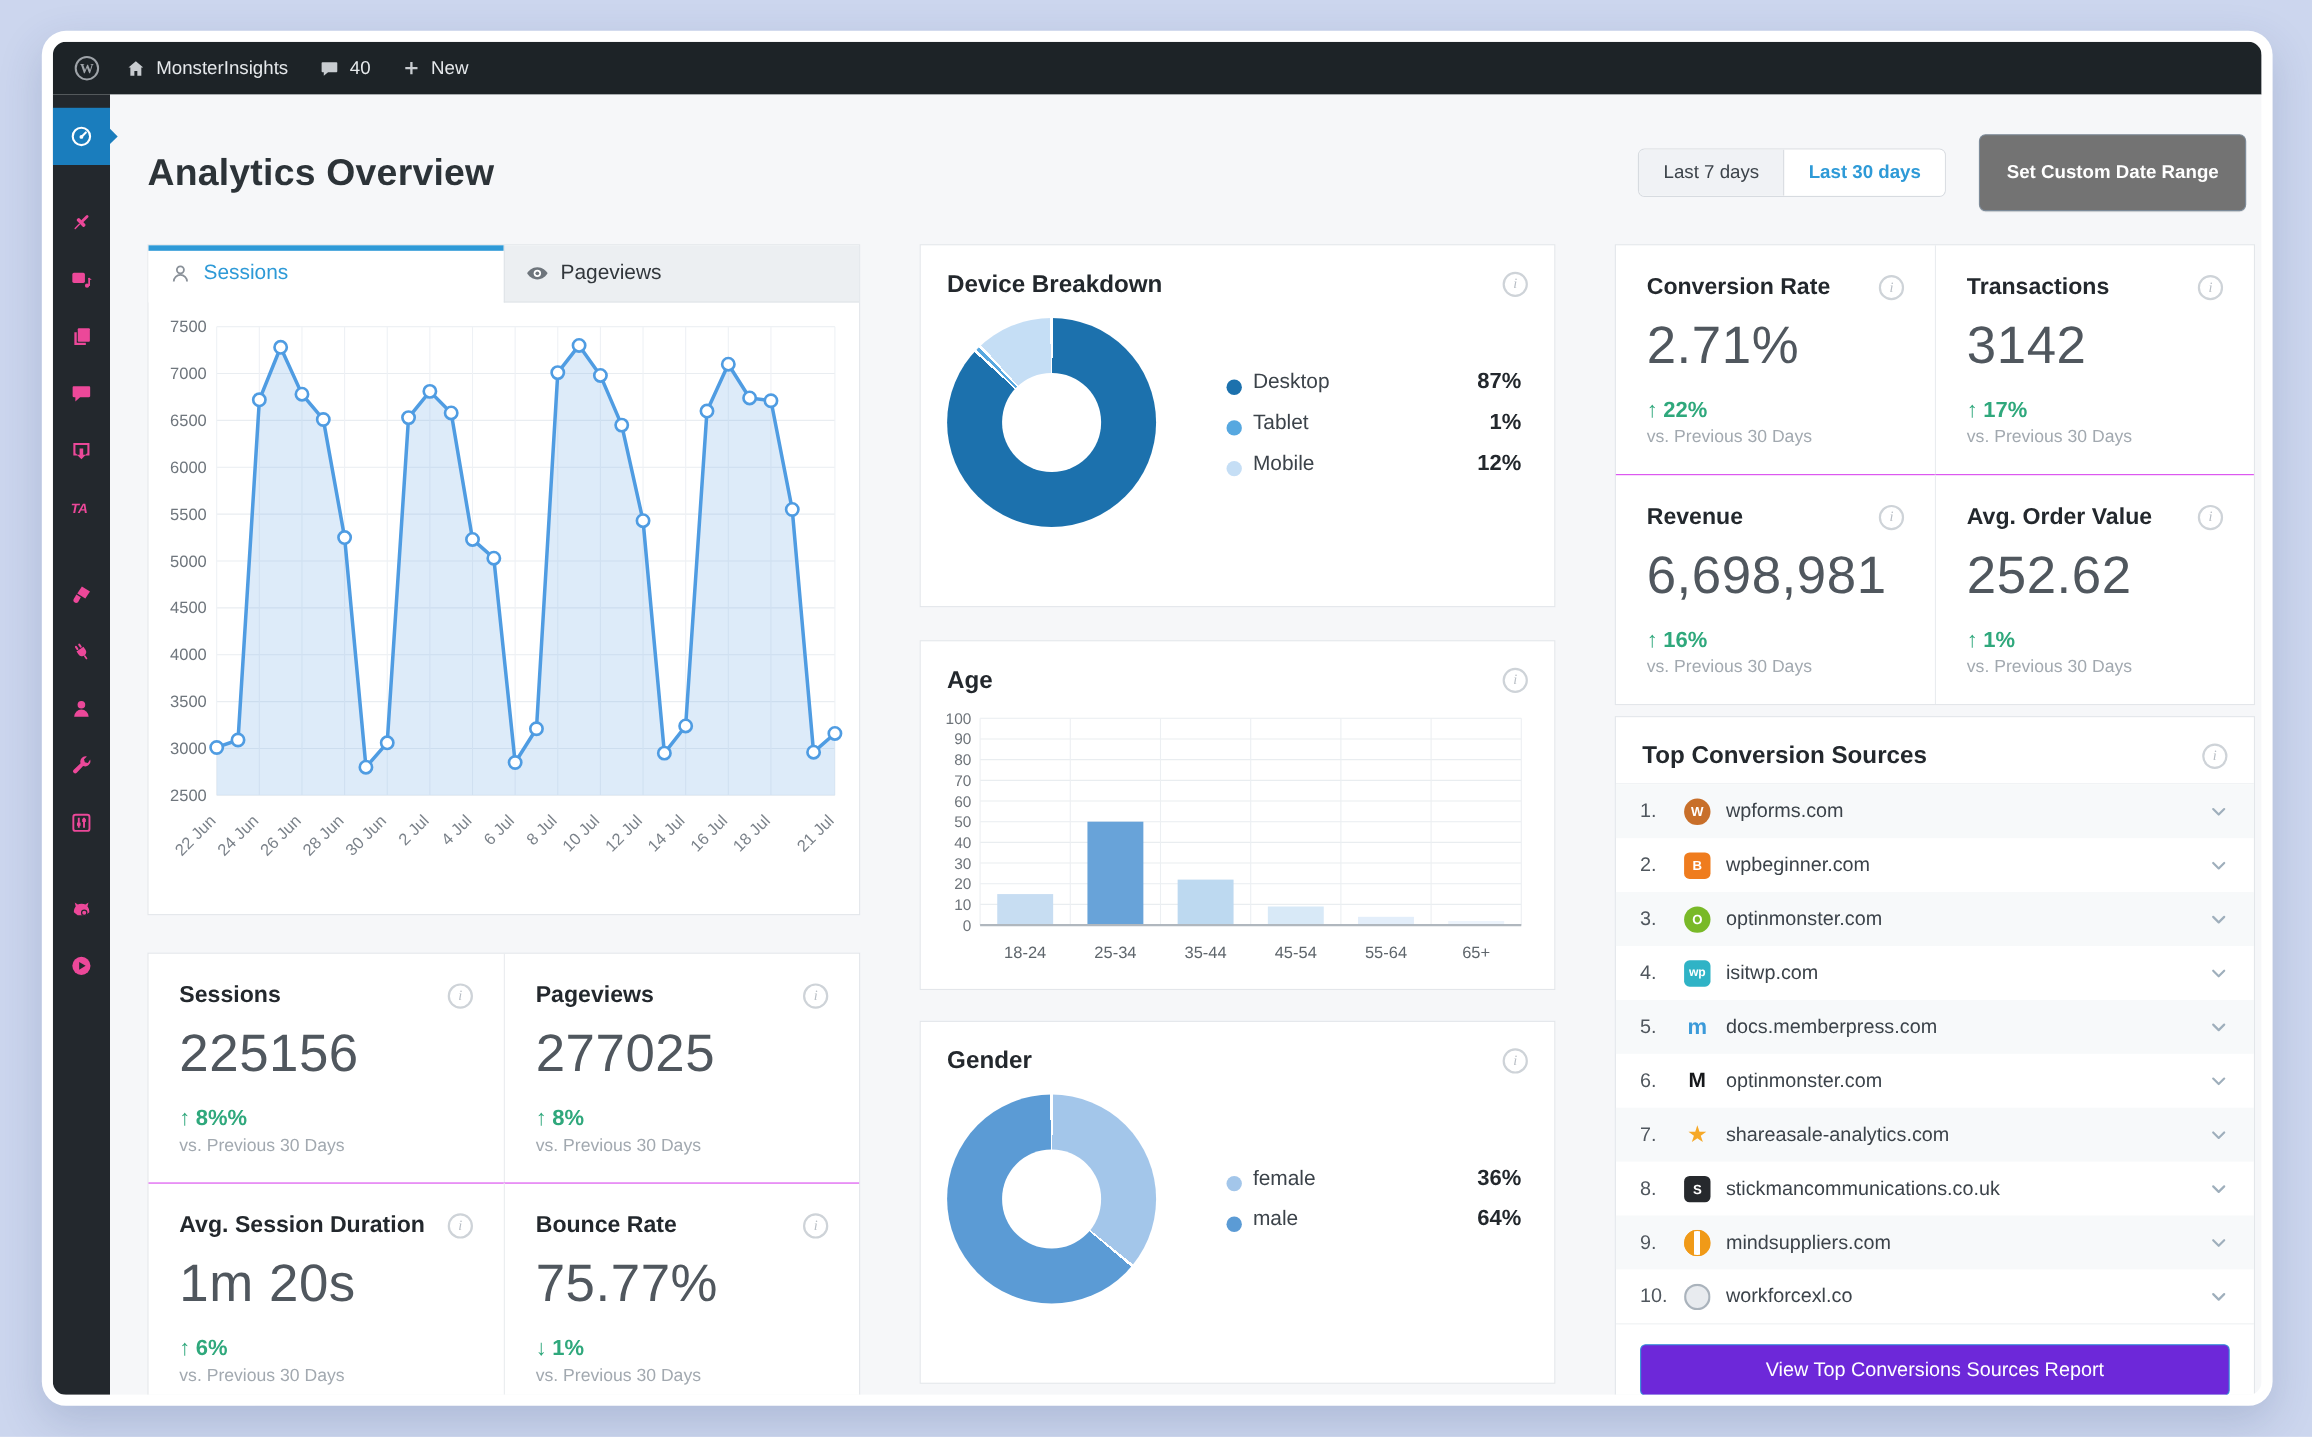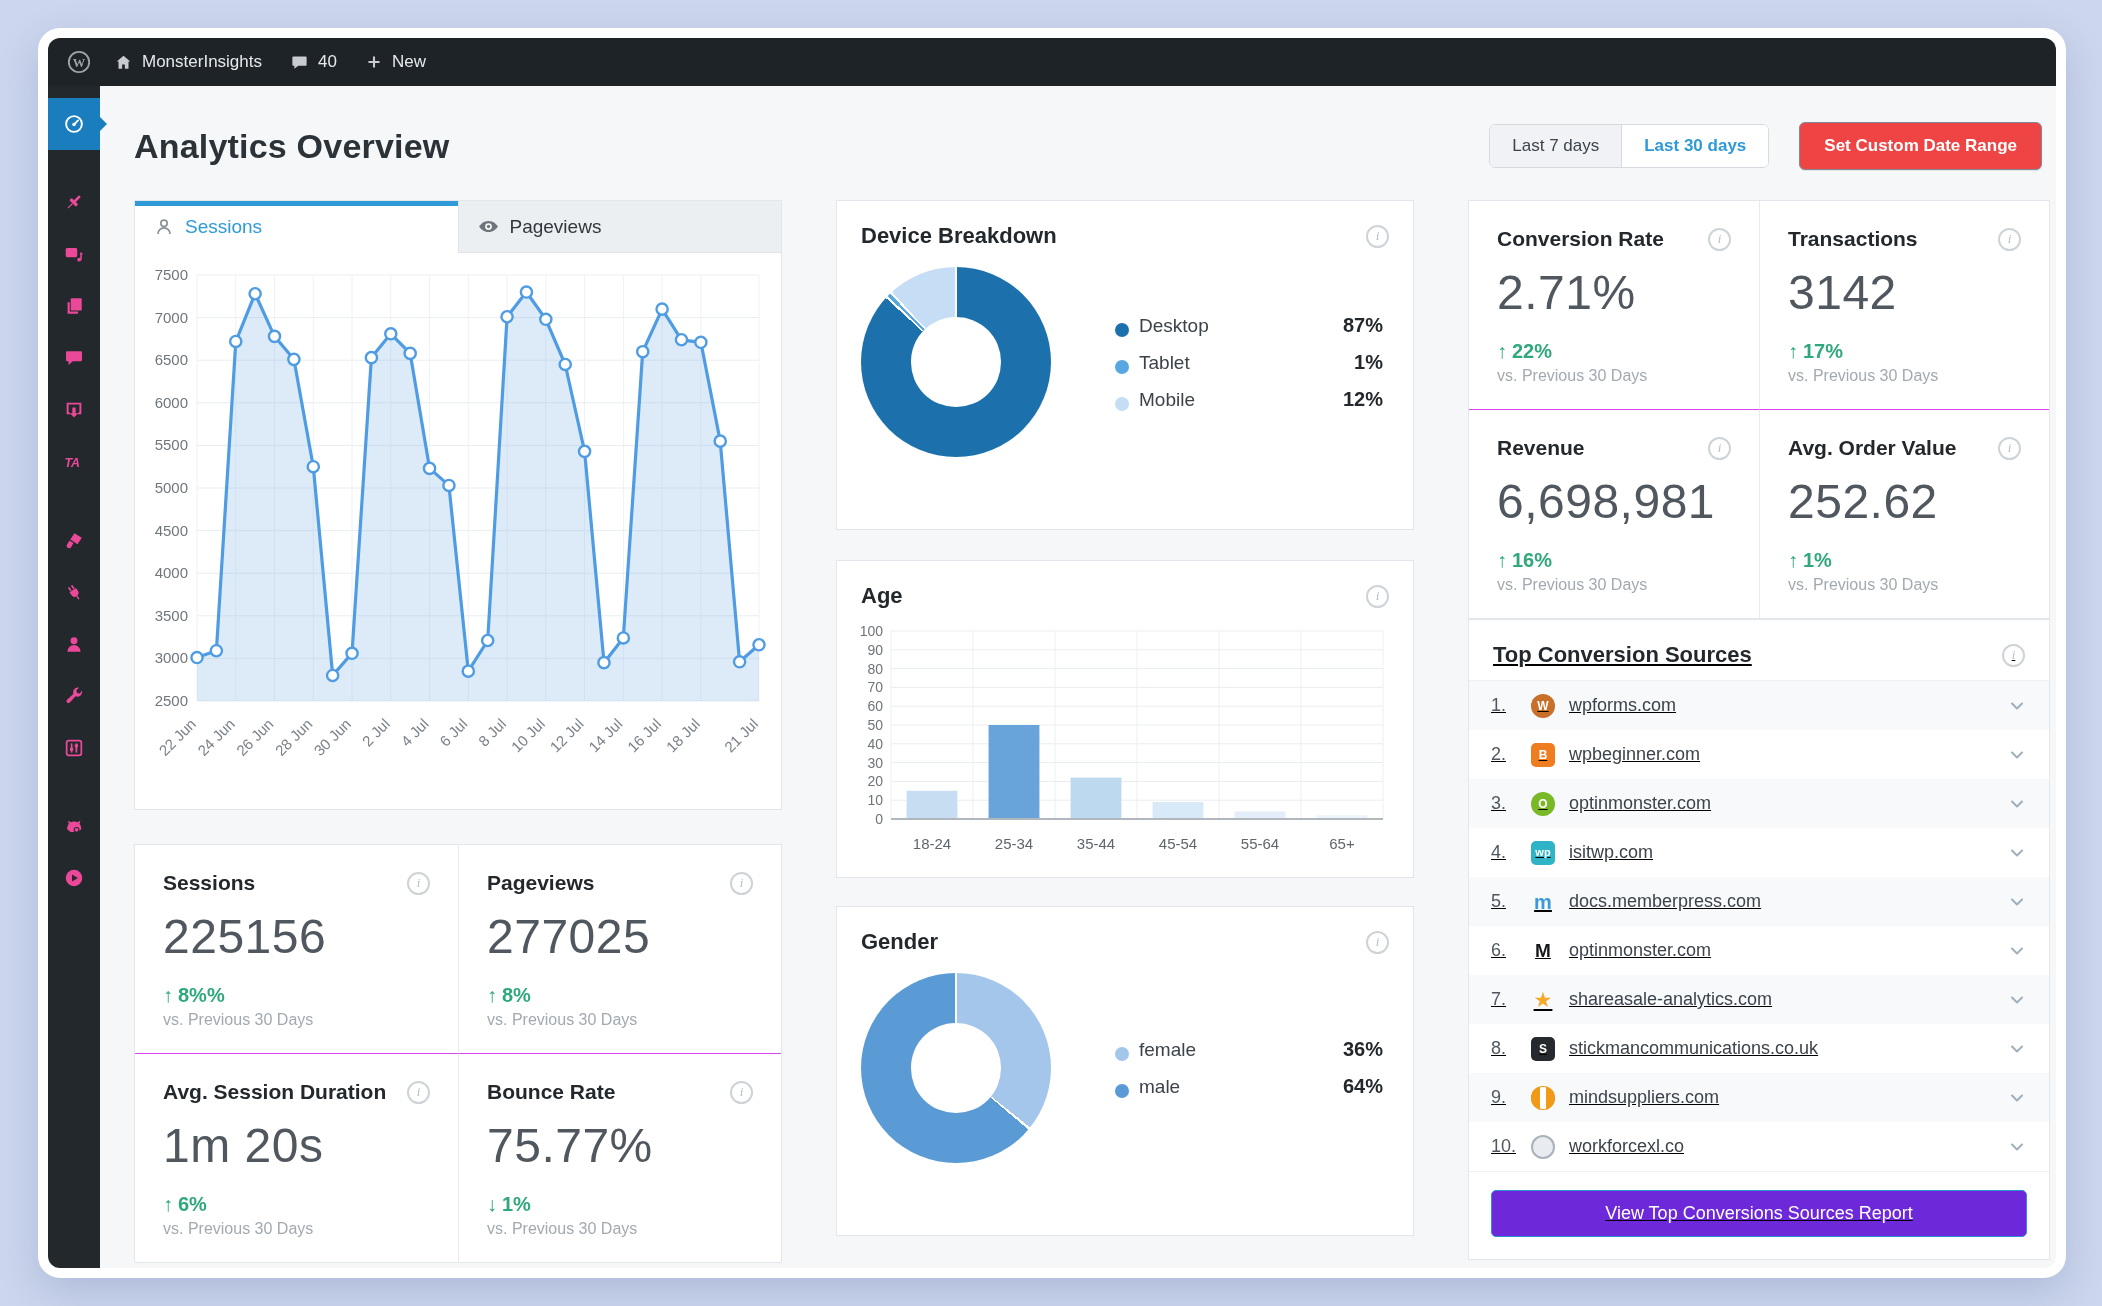--- a/index.html
+++ b/index.html
@@ -29,21 +29,21 @@
 
   .content{flex:1;background:#f6f7f9;padding:0 14px 0 34px;overflow:hidden;}
 
   
   .page-header{display:flex;align-items:center;justify-content:space-between;padding:36px 0 30px 0;}
   h1.page-title{margin:0;font-size:34px;font-weight:700;color:#2c3338;letter-spacing:.2px;}
   .header-controls{display:flex;align-items:center;gap:30px;}
   .range-toggle{display:flex;border:1px solid #d7dbe0;border-radius:6px;overflow:hidden;background:#fff;}
   .range-btn{padding:11px 22px;font-size:17px;cursor:pointer;border:none;background:#f0f2f5;color:#3c434a;}
   .range-btn.selected{background:#fff;color:#2e9ad7;font-weight:700;border-left:1px solid #d7dbe0;}
-  .custom-range-btn{background:#ef4444;color:#fff;font-weight:700;font-size:17px;padding:13px 24px;
+  .custom-range-btn{background:#737373;color:#fff;font-weight:700;font-size:17px;padding:24px 24px;
     border:1px solid #7d8b99;border-radius:6px;cursor:pointer;box-shadow:0 1px 0 rgba(0,0,0,.08);}
 
   
   .grid{display:grid;grid-template-columns:648px 578px 582px;column-gap:54px;align-items:start;}
 
   .panel{background:#fff;border:1px solid #e3e6ea;}
   .panel-head{display:flex;align-items:center;justify-content:space-between;padding:22px 24px 12px 24px;}
   .panel-title{font-size:22px;font-weight:700;color:#23282d;}
   .info-icon{width:23px;height:23px;border-radius:50%;border:2px solid #ced3d8;color:#b8bec5;
     display:flex;align-items:center;justify-content:center;font-size:13px;cursor:pointer;
@@ -79,21 +79,21 @@
   .legend{margin-left:64px;flex:1;}
   .legend-row{display:flex;align-items:flex-end;margin:14px 0;}
   .legend-dot{width:14px;height:14px;border-radius:50%;margin-right:10px;flex:0 0 auto;}
   .legend-label{font-size:19px;color:#3c434a;}
   .legend-value{margin-left:auto;font-size:20px;font-weight:700;color:#23282d;padding-right:6px;}
 
   
   #age-svg{display:block;margin:2px 12px 8px 12px;}
 
   
-  .sources-panel{text-decoration:underline;}
+  .sources-panel{margin-top:10px;}
   .src-list{border-top:1px solid #eef1f3;}
   .src-row{display:flex;align-items:center;height:49px;padding:0 22px;cursor:pointer;}
   .src-row:nth-child(odd){background:#f7f9fa;}
   .src-rank{width:40px;font-size:18px;color:#50575e;}
   .fav{width:24px;height:24px;display:flex;align-items:center;justify-content:center;
     font-weight:700;font-size:12px;margin-right:14px;flex:0 0 auto;line-height:1;}
   .src-domain{font-size:18px;color:#3c434a;}
   .src-chevron{margin-left:auto;display:flex;}
   .src-footer{padding:18px 22px 22px 22px;border-top:1px solid #eef1f3;}
   .report-btn{display:block;width:100%;background:#6d28d9;border:1px solid #2f8fd6;border-radius:5px;

